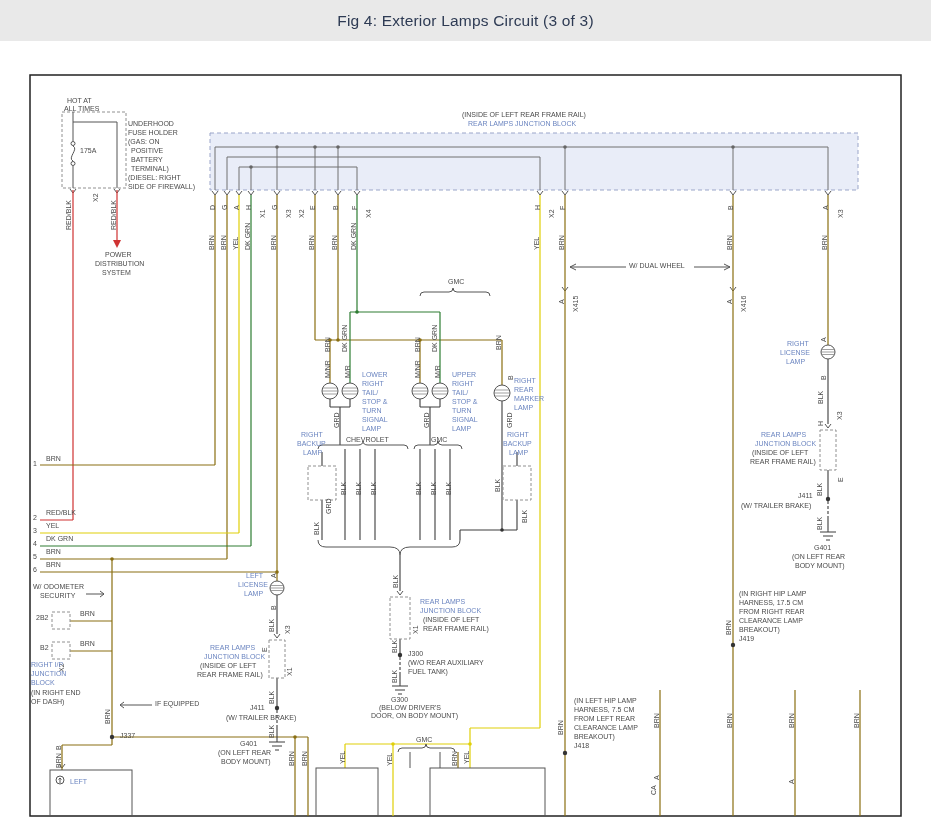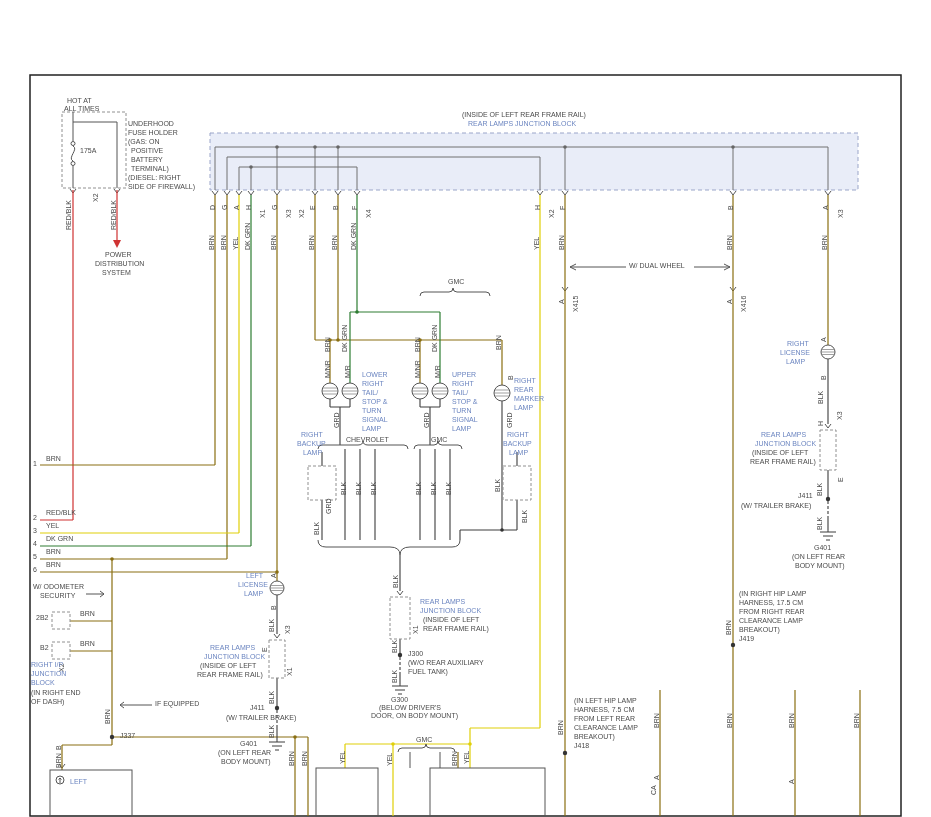--- a/index.html
+++ b/index.html
@@ -9,20 +9,23 @@
   svg{position:absolute;left:0;top:0}
   .L{position:absolute;font-size:7px;line-height:1.05;color:#4a4a4a;white-space:nowrap}
   .v{transform:rotate(-90deg);transform-origin:0 0}
   .b{color:#6b85c0}
 </style>
 </head>
 <body>
 
 <div class="page">
 
+  <div class="titlebar">
+    <span>Fig 4: Exterior Lamps Circuit (3 of 3)</span>
+  </div>
 
   <svg width="931" height="817">
 
     <rect x="30" y="75" width="871" height="741" fill="none" stroke="#222" stroke-width="1.5"></rect>
 
     <rect x="210" y="133" width="648" height="57" fill="#e9edf8" stroke="#9aa5c9" stroke-dasharray="4,3"></rect>
     <g stroke="#707070" fill="none">
       <path d="M215,147 H828 M227,157 H540 M239,167 H357"></path>
       <path d="M215,147 V190 M277,147 V190 M315,147 V190 M338,147 V190 M565,147 V190 M733,147 V190 M828,147 V190 M227,157 V190 M540,157 V190 M239,167 V190 M251,167 V190 M357,167 V190"></path>
     </g>

